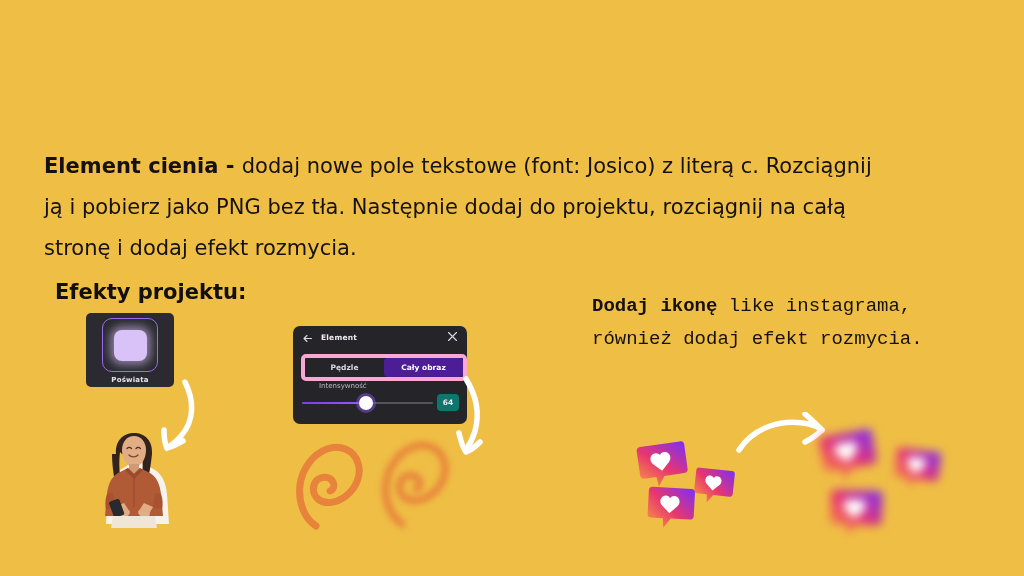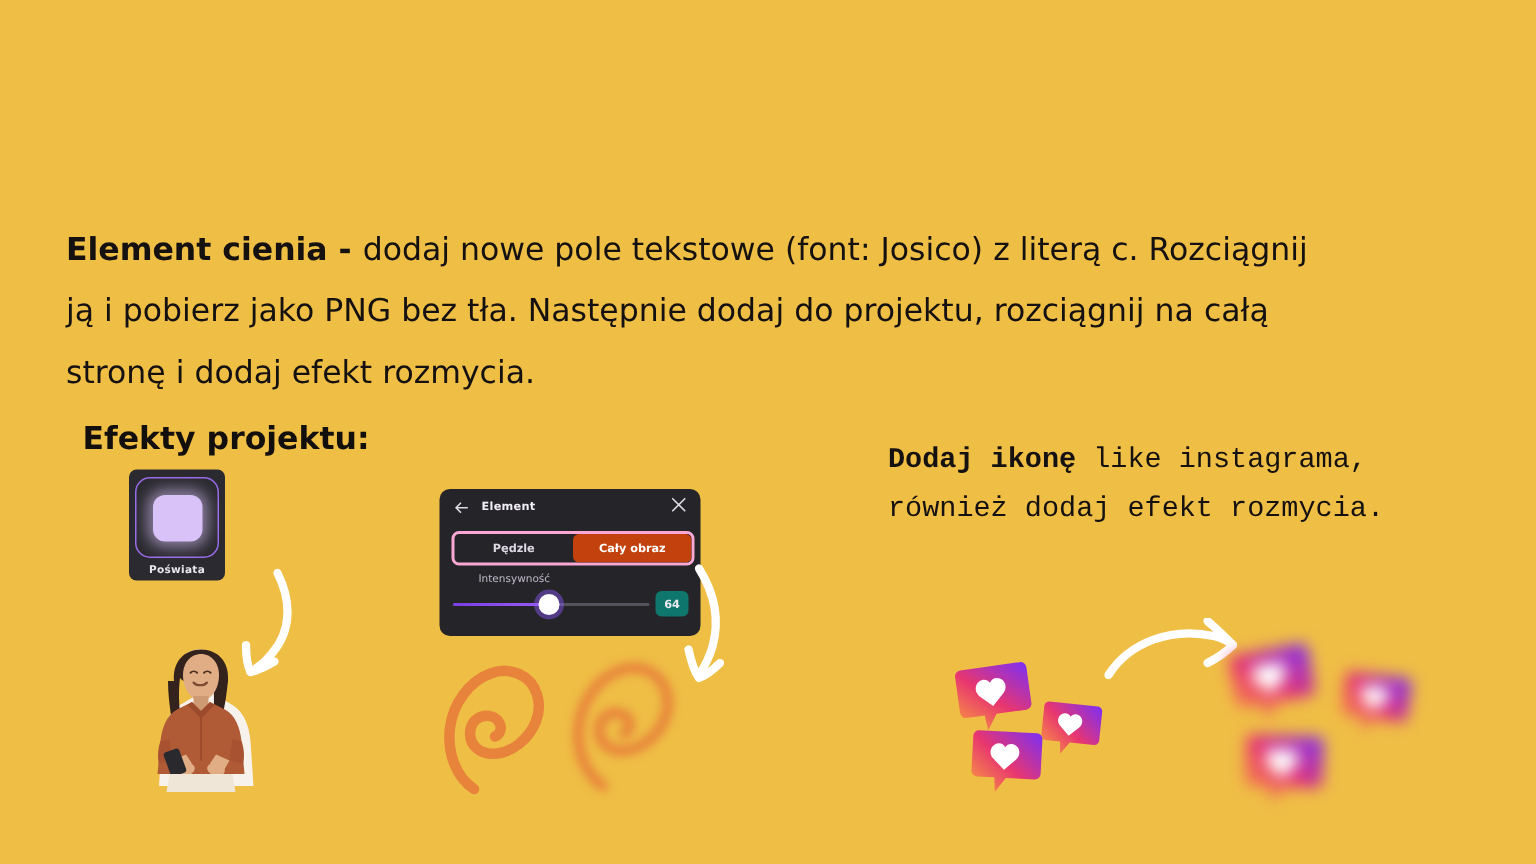--- a/index.html
+++ b/index.html
@@ -44,21 +44,21 @@
   
   .righttext{
     position:absolute;left:592px;top:290px;width:340px;
     font-size:19px;line-height:1.75;color:#151110;
     font-family:Liberation Mono, monospace;
   }
   .righttext b{font-weight:700;}
 
   
   .glow-card{
-    position:absolute;left:86px;top:313px;width:64px;height:74px;
+    position:absolute;left:86px;top:313px;width:88px;height:74px;
     background:#2B2A30;border-radius:5px;
     display:flex;align-items:center;justify-content:center;
     flex-direction:column;
   }
   .glow-inner-border{
     width:54px;height:52px;border:1.6px solid #9A6CE8;
     border-radius:10px;display:flex;align-items:center;justify-content:center;
     margin-top:2px;
   }
   .glow-sq{
@@ -88,27 +88,27 @@
   .bp-title{
     position:absolute;left:28px;top:7px;font-size:7.5px;font-weight:700;
     color:#F0EEF4;letter-spacing:.2px;
   }
   .bp-close{
     position:absolute;right:8px;top:5px;width:12px;height:12px;
     color:#DDD9E3;font-size:12px;line-height:12px;
   }
   .bp-tabs{
     position:absolute;left:8px;top:28px;width:158px;height:19px;
-    border:2px solid #f9a8d4;border-radius:5px;display:flex;overflow:hidden;
+    border:4px solid #f9a8d4;border-radius:5px;display:flex;overflow:hidden;
   }
   .bp-tab{
     flex:1;display:flex;align-items:center;justify-content:center;
     font-size:7.5px;color:#DDD9E3;font-weight:600;
   }
-  .bp-tab.active{background:#c2410c;border-radius:4px;color:#FFFFFF;}
+  .bp-tab.active{background:#4c1d95;border-radius:4px;color:#FFFFFF;}
   .bp-slabel{
     position:absolute;left:26px;top:56px;font-size:7px;color:#BFBAC7;
   }
   .bp-track{
     position:absolute;left:9px;top:76px;width:131px;height:2px;
     background:#55525B;border-radius:2px;
   }
   .bp-fill{
     position:absolute;left:0;top:0;height:2px;width:65px;
     background:linear-gradient(90deg,#7B3FE4,#9B5CF6);border-radius:2px;

